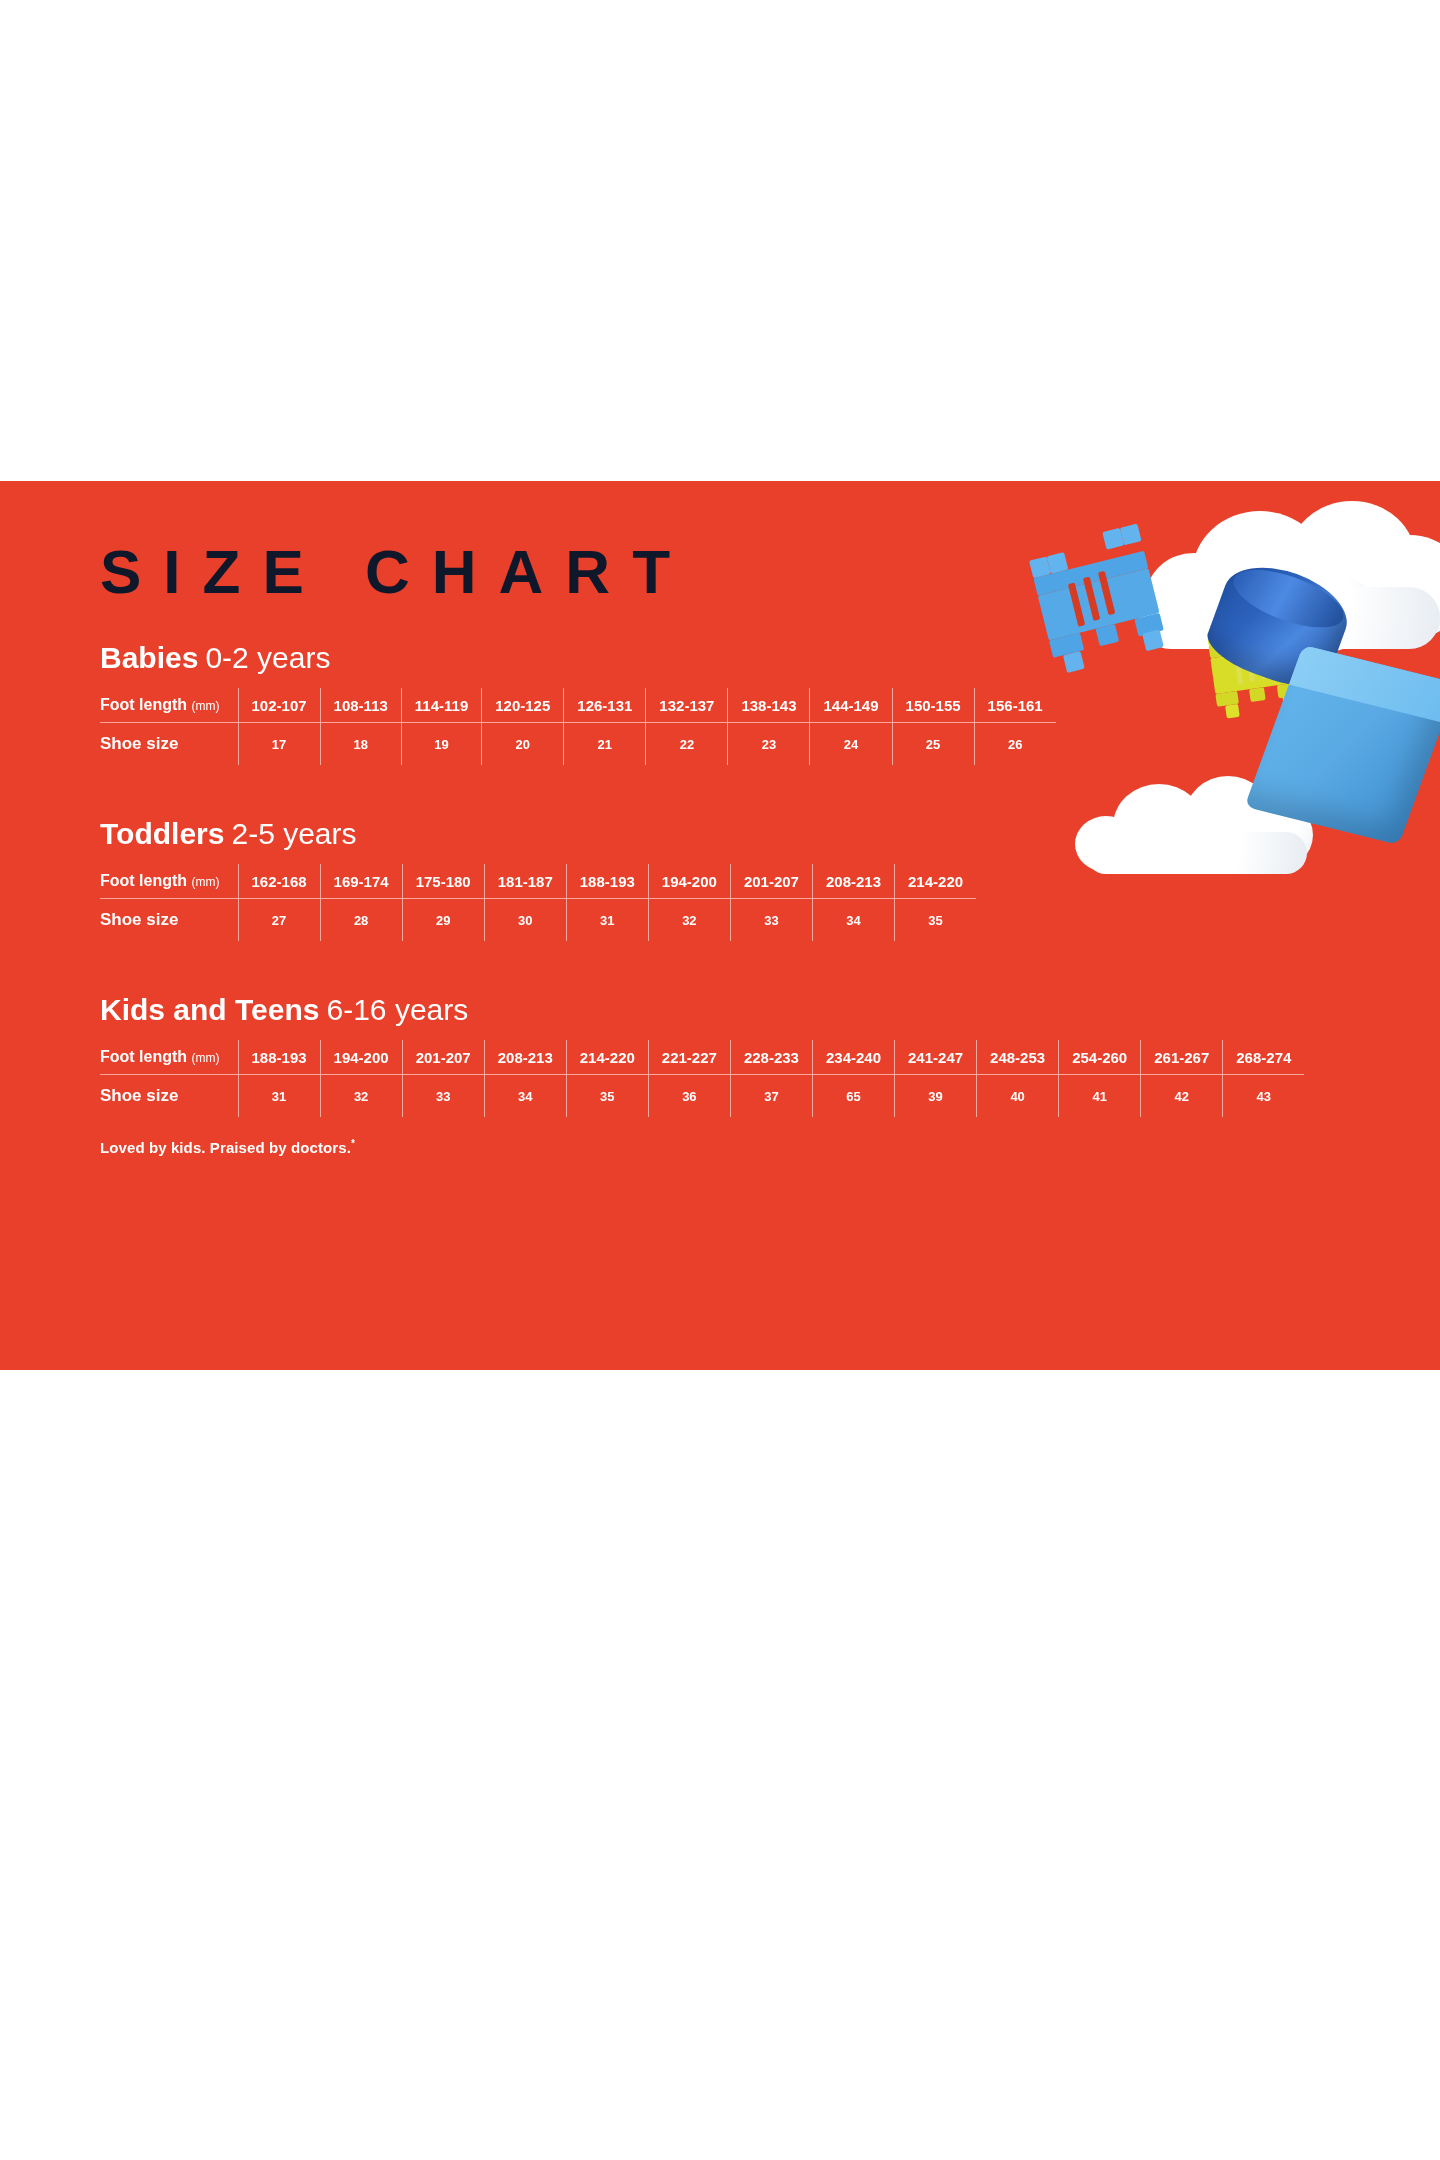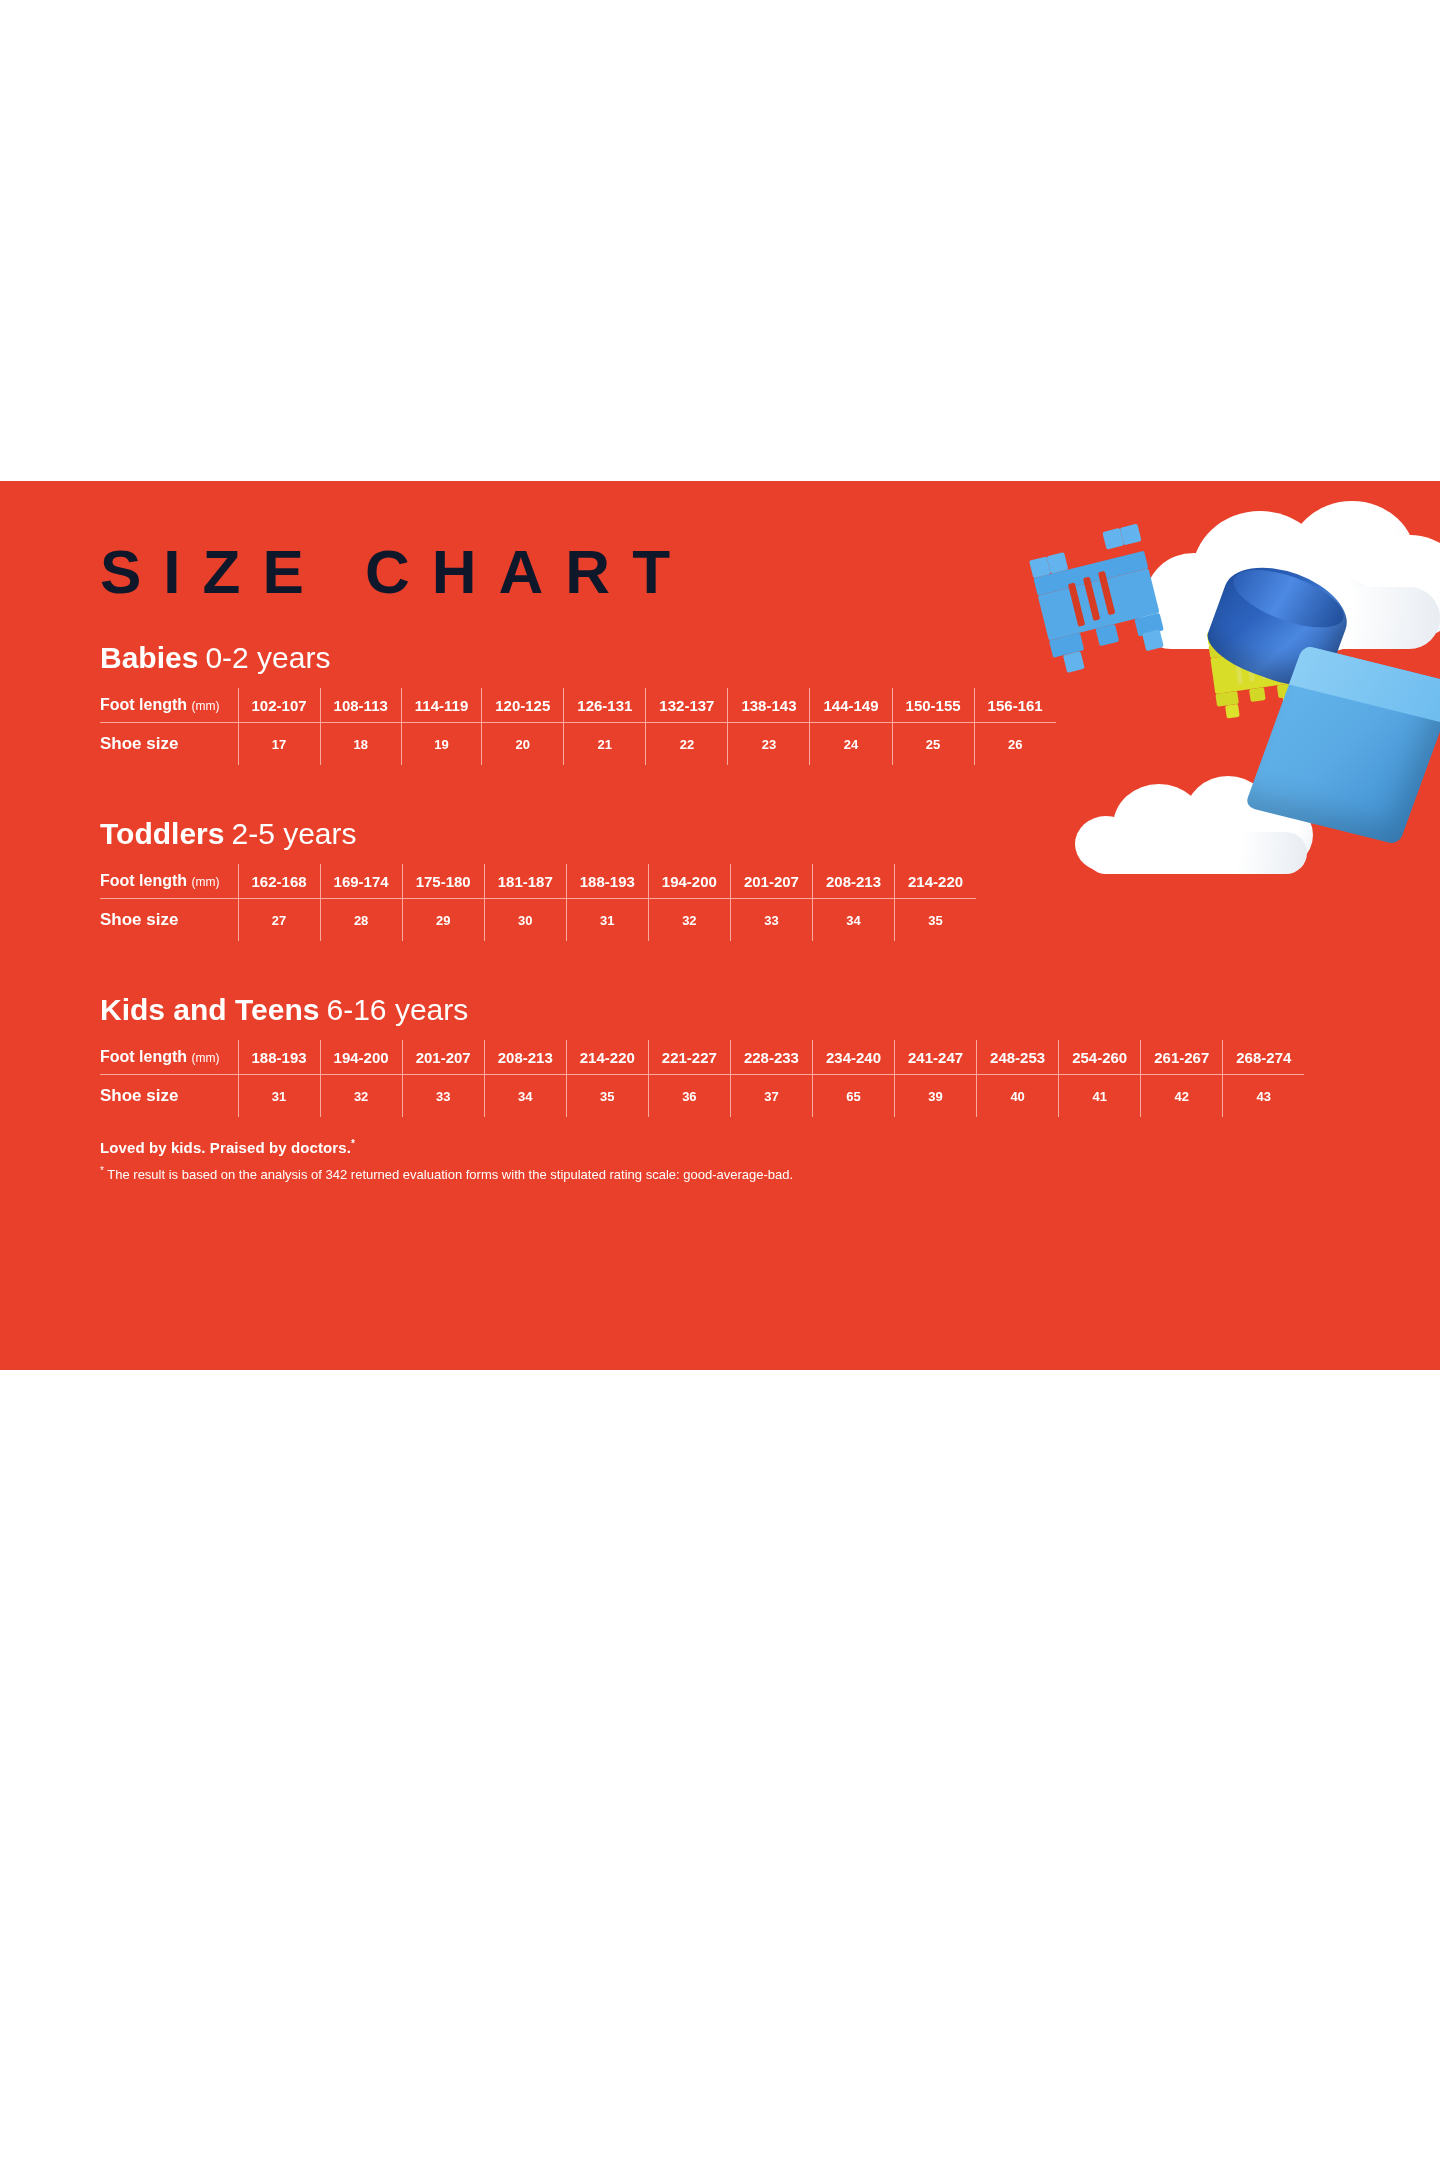--- a/index.html
+++ b/index.html
@@ -360,18 +360,17 @@
             <td>41</td>
             <td>42</td>
             <td>43</td>
           </tr>
         </tbody>
           </table>
       </div>
 
       <div class="footer">
         <div class="foot-strong"><span>Loved by kids. Praised by doctors.</span><span class="sup">*</span></div>
-        <div class="foot-note"><span class="sup">*</span> <span>The result is based on the analysis of 342 returned evaluation forms with the stipulated rating scale: good-average-bad.</span></div>
       </div>
 
     </div>
   </div>
 </div>
 
 </body></html>

